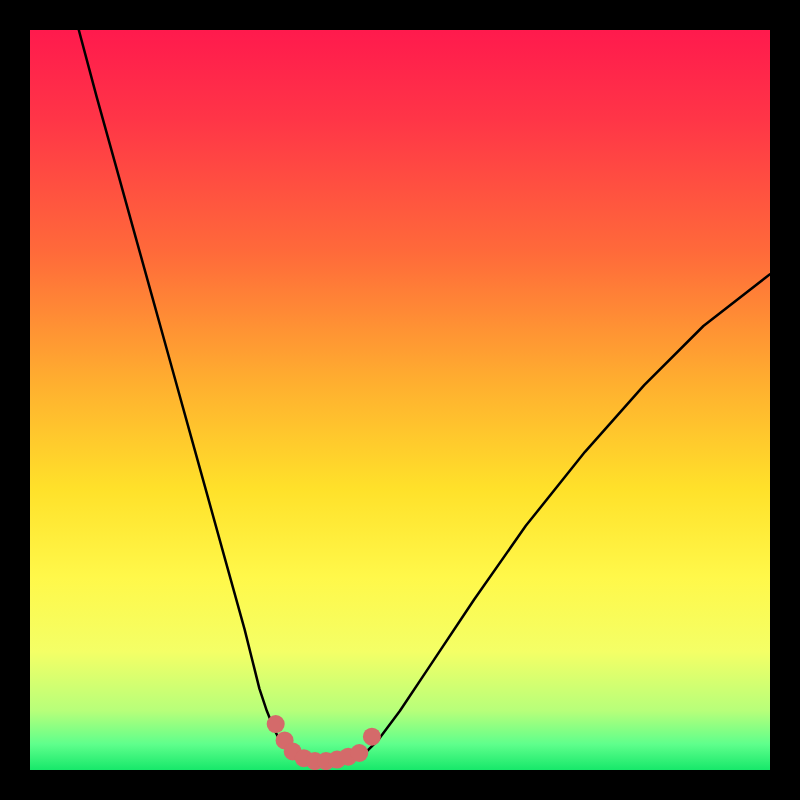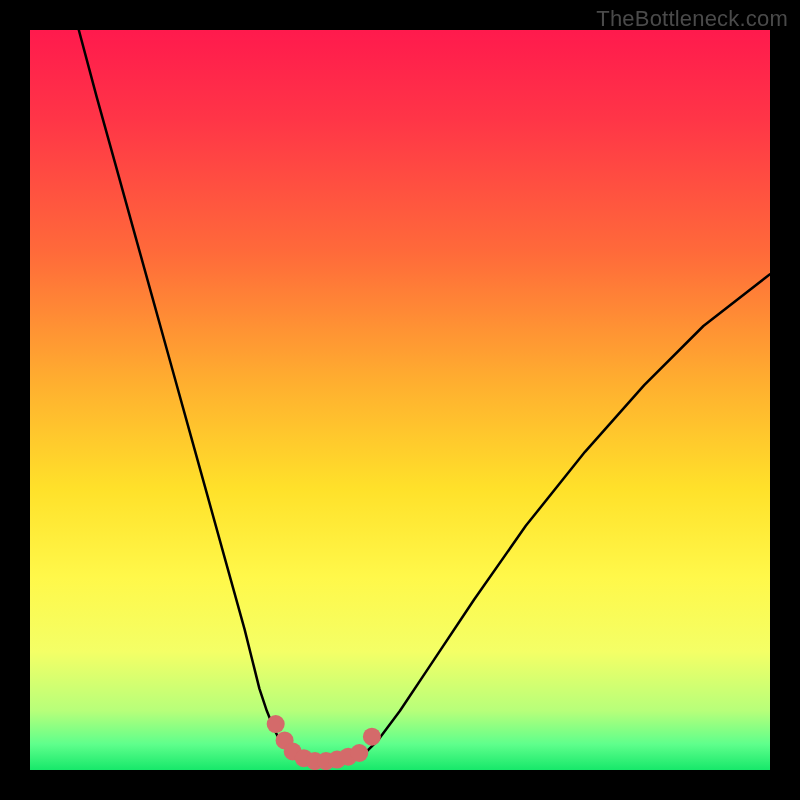--- a/index.html
+++ b/index.html
@@ -42,21 +42,20 @@
     color: #4a4a4a;
     font-size: 22px;
     font-weight: 500;
     letter-spacing: 0.2px;
   }
 </style>
 </head>
 <body>
 
 <div class="frame">
-  <div class="watermark">TheBottleneck.com</div>
   <div class="plot">
     <svg class="gradient" viewBox="0 0 740 740" preserveAspectRatio="none">
       <defs>
         <linearGradient id="bg" x1="0" y1="0" x2="0" y2="1">
             <stop offset="0%" stop-color="#ff1a4d"></stop>
             <stop offset="12%" stop-color="#ff3547"></stop>
             <stop offset="30%" stop-color="#ff6a3a"></stop>
             <stop offset="48%" stop-color="#ffb02f"></stop>
             <stop offset="62%" stop-color="#ffe12a"></stop>
             <stop offset="74%" stop-color="#fff84a"></stop>

